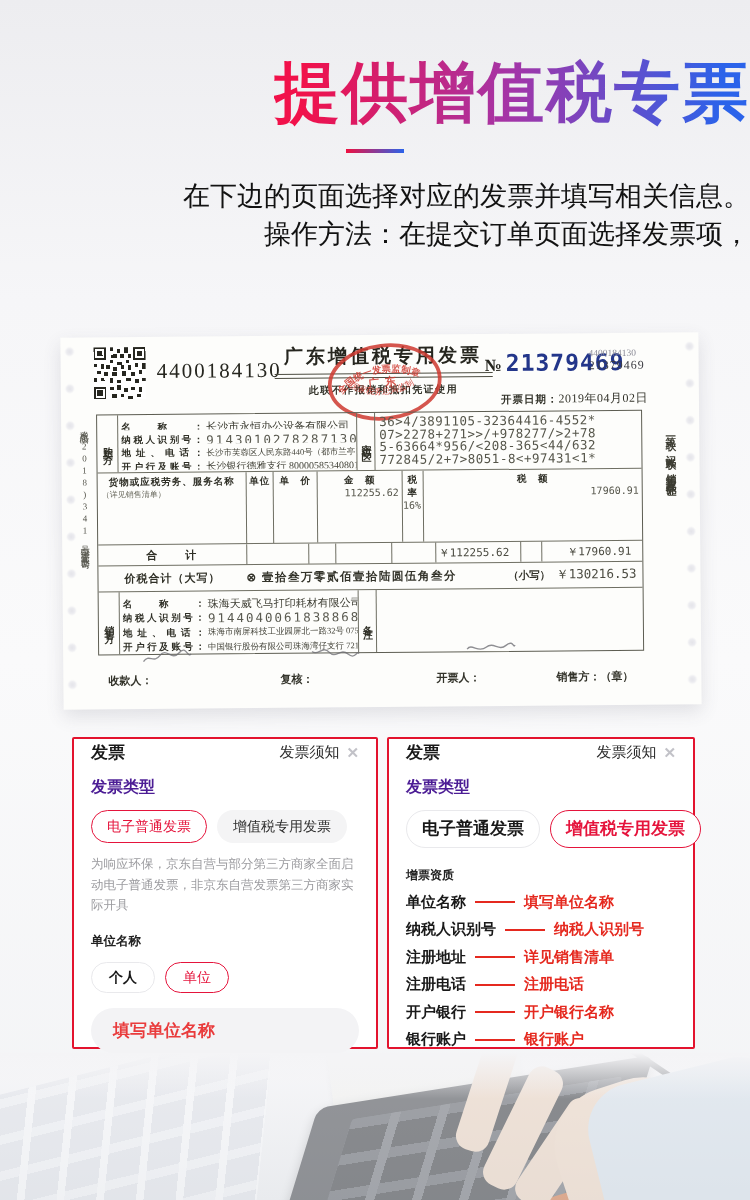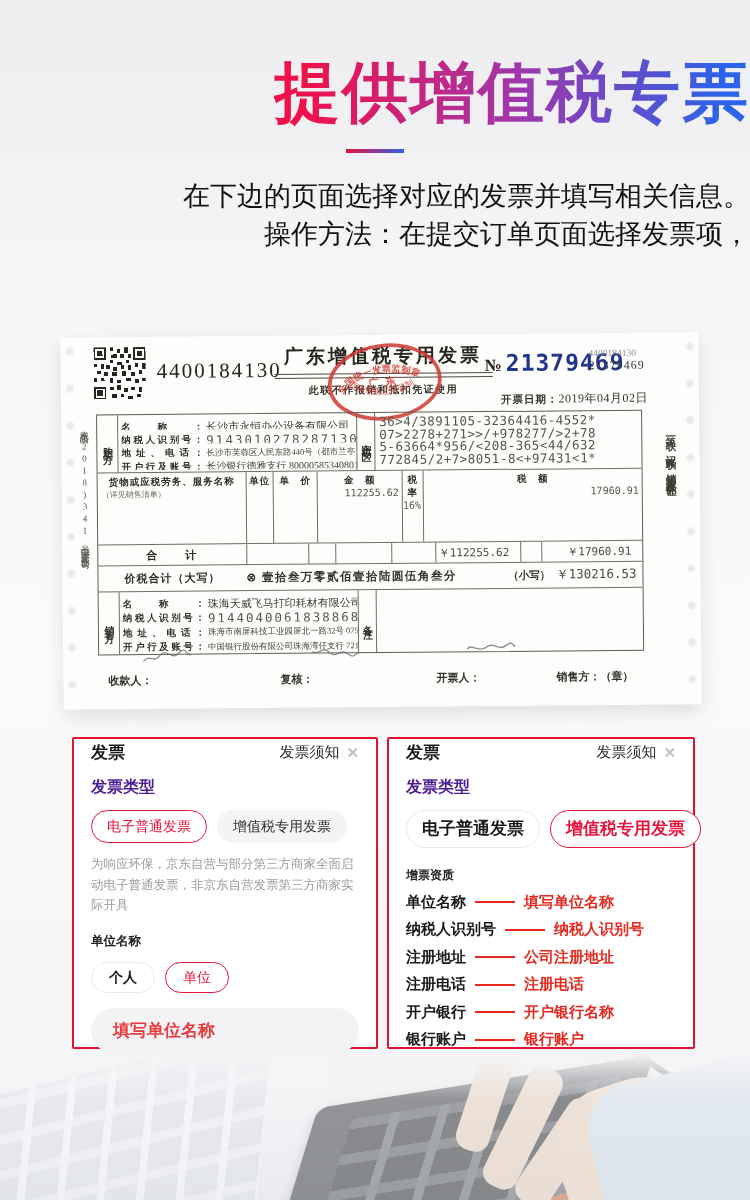--- a/index.html
+++ b/index.html
@@ -342,21 +342,21 @@
       <span class="qval">填写单位名称</span>
     </div>
     <div class="qrow">
       <span class="qlabel">纳税人识别号</span>
       <span class="qdash"></span>
       <span class="qval">纳税人识别号</span>
     </div>
     <div class="qrow">
       <span class="qlabel">注册地址</span>
       <span class="qdash"></span>
-      <span class="qval">公司注册地址</span>
+      <span class="qval">详见销售清单</span>
     </div>
     <div class="qrow">
       <span class="qlabel">注册电话</span>
       <span class="qdash"></span>
       <span class="qval">注册电话</span>
     </div>
     <div class="qrow">
       <span class="qlabel">开户银行</span>
       <span class="qdash"></span>
       <span class="qval">开户银行名称</span>

